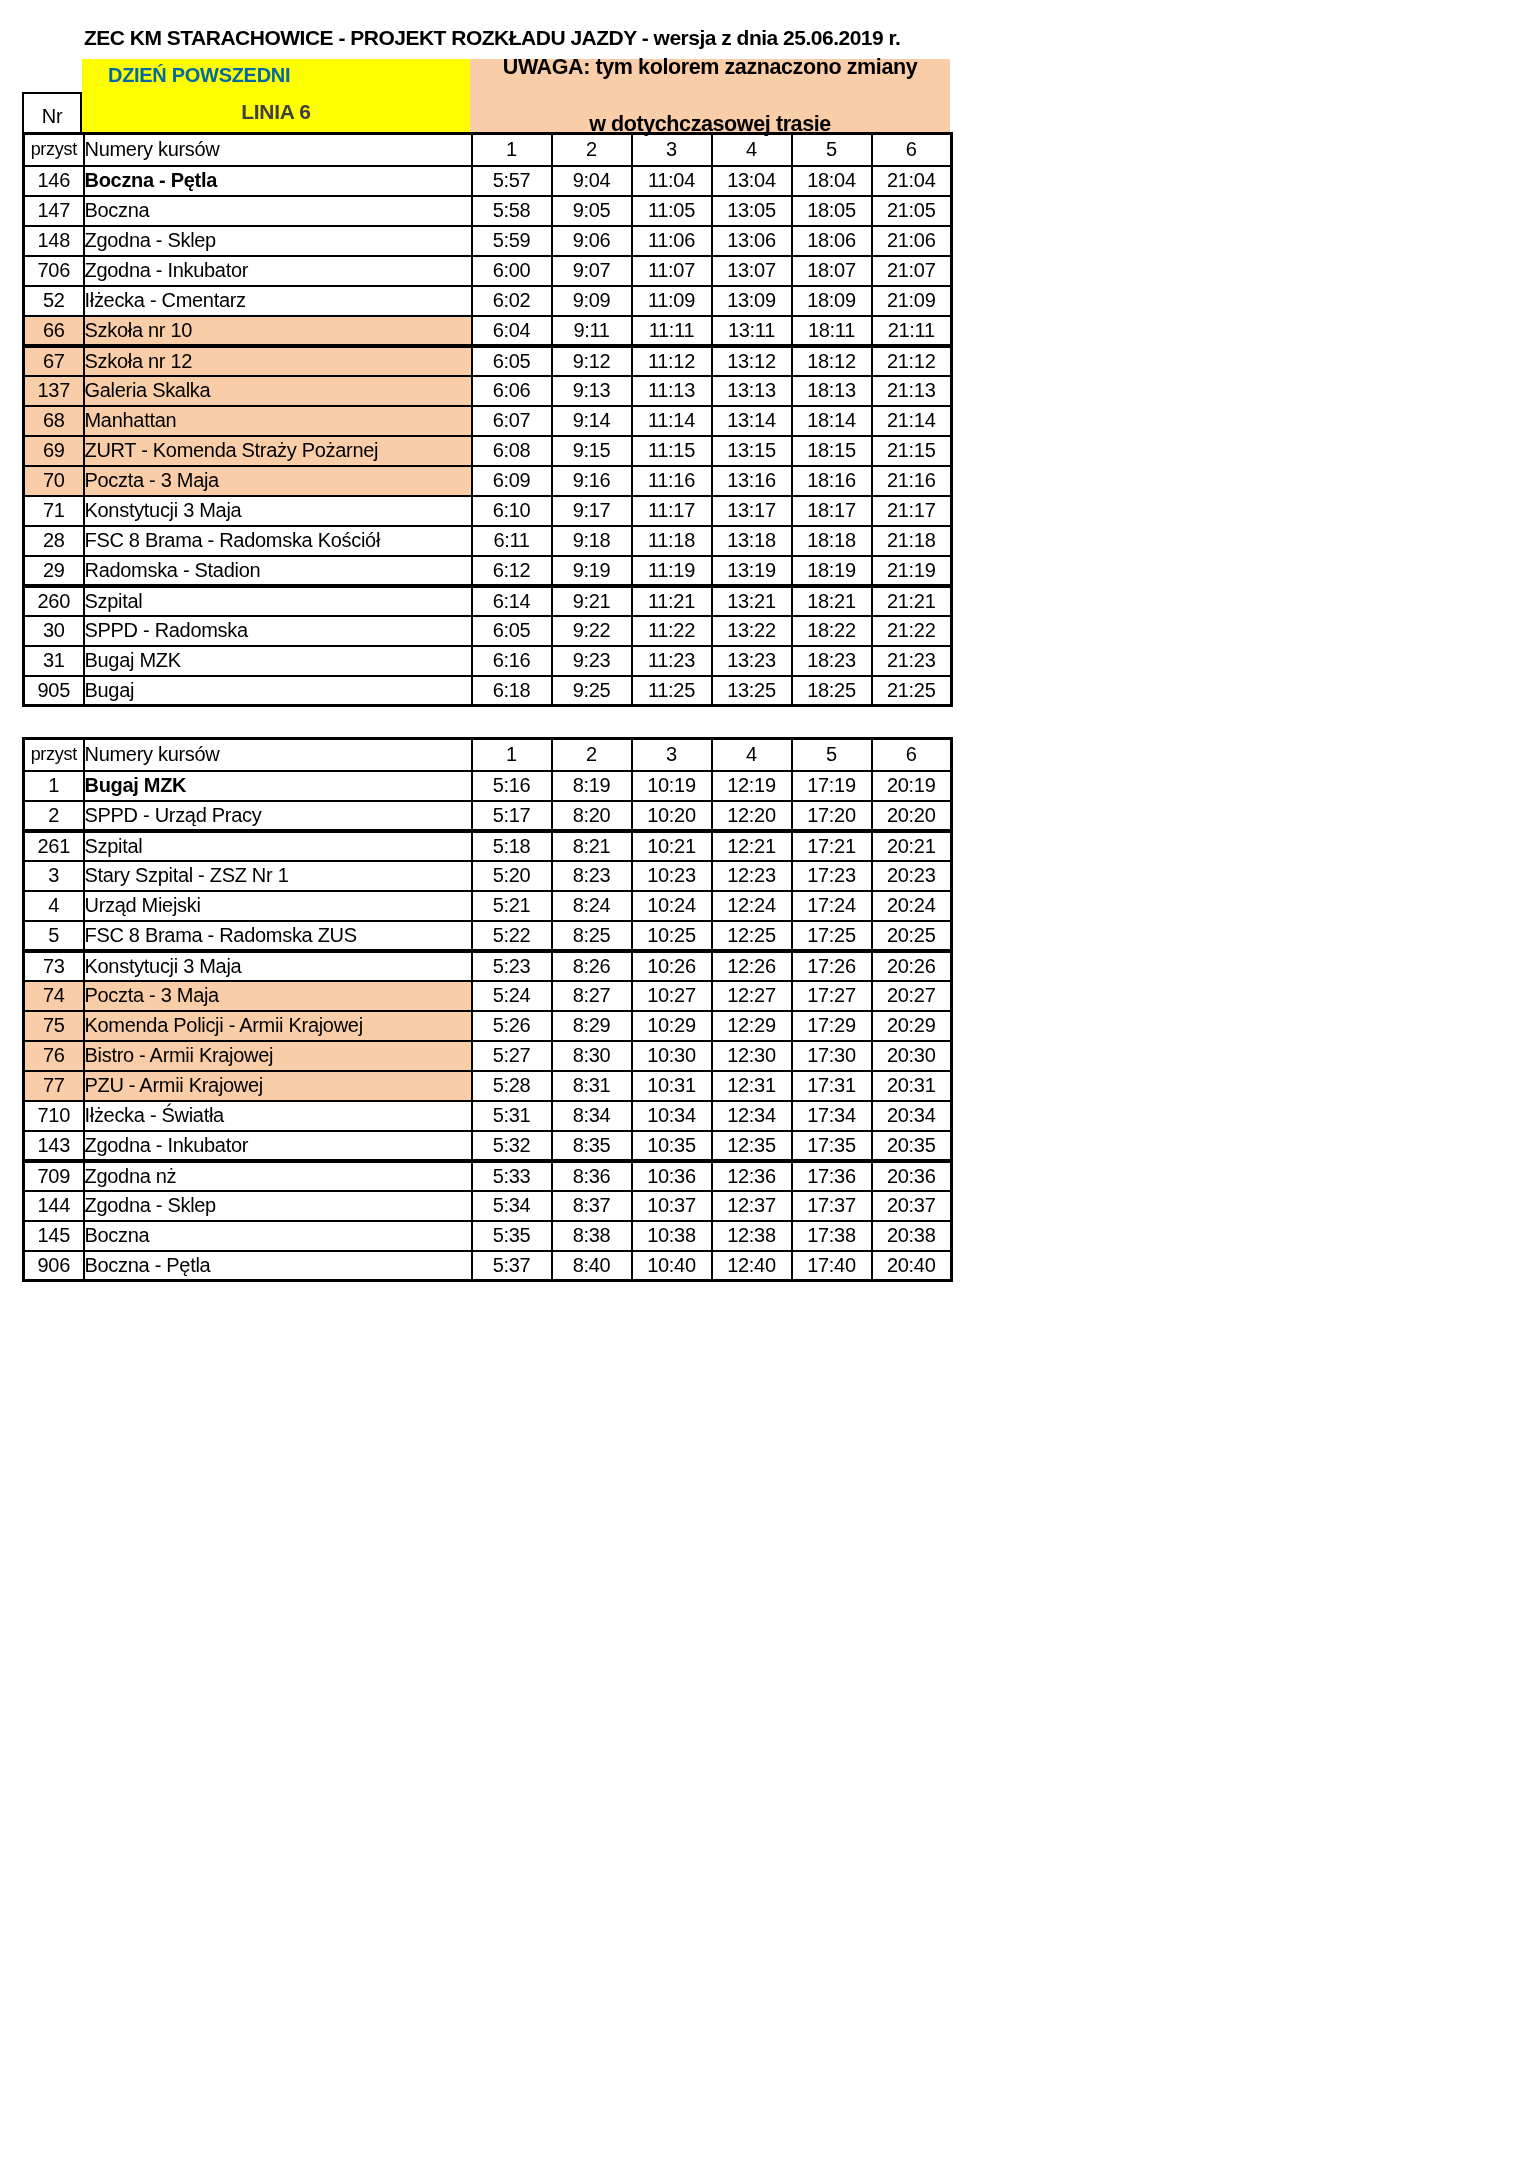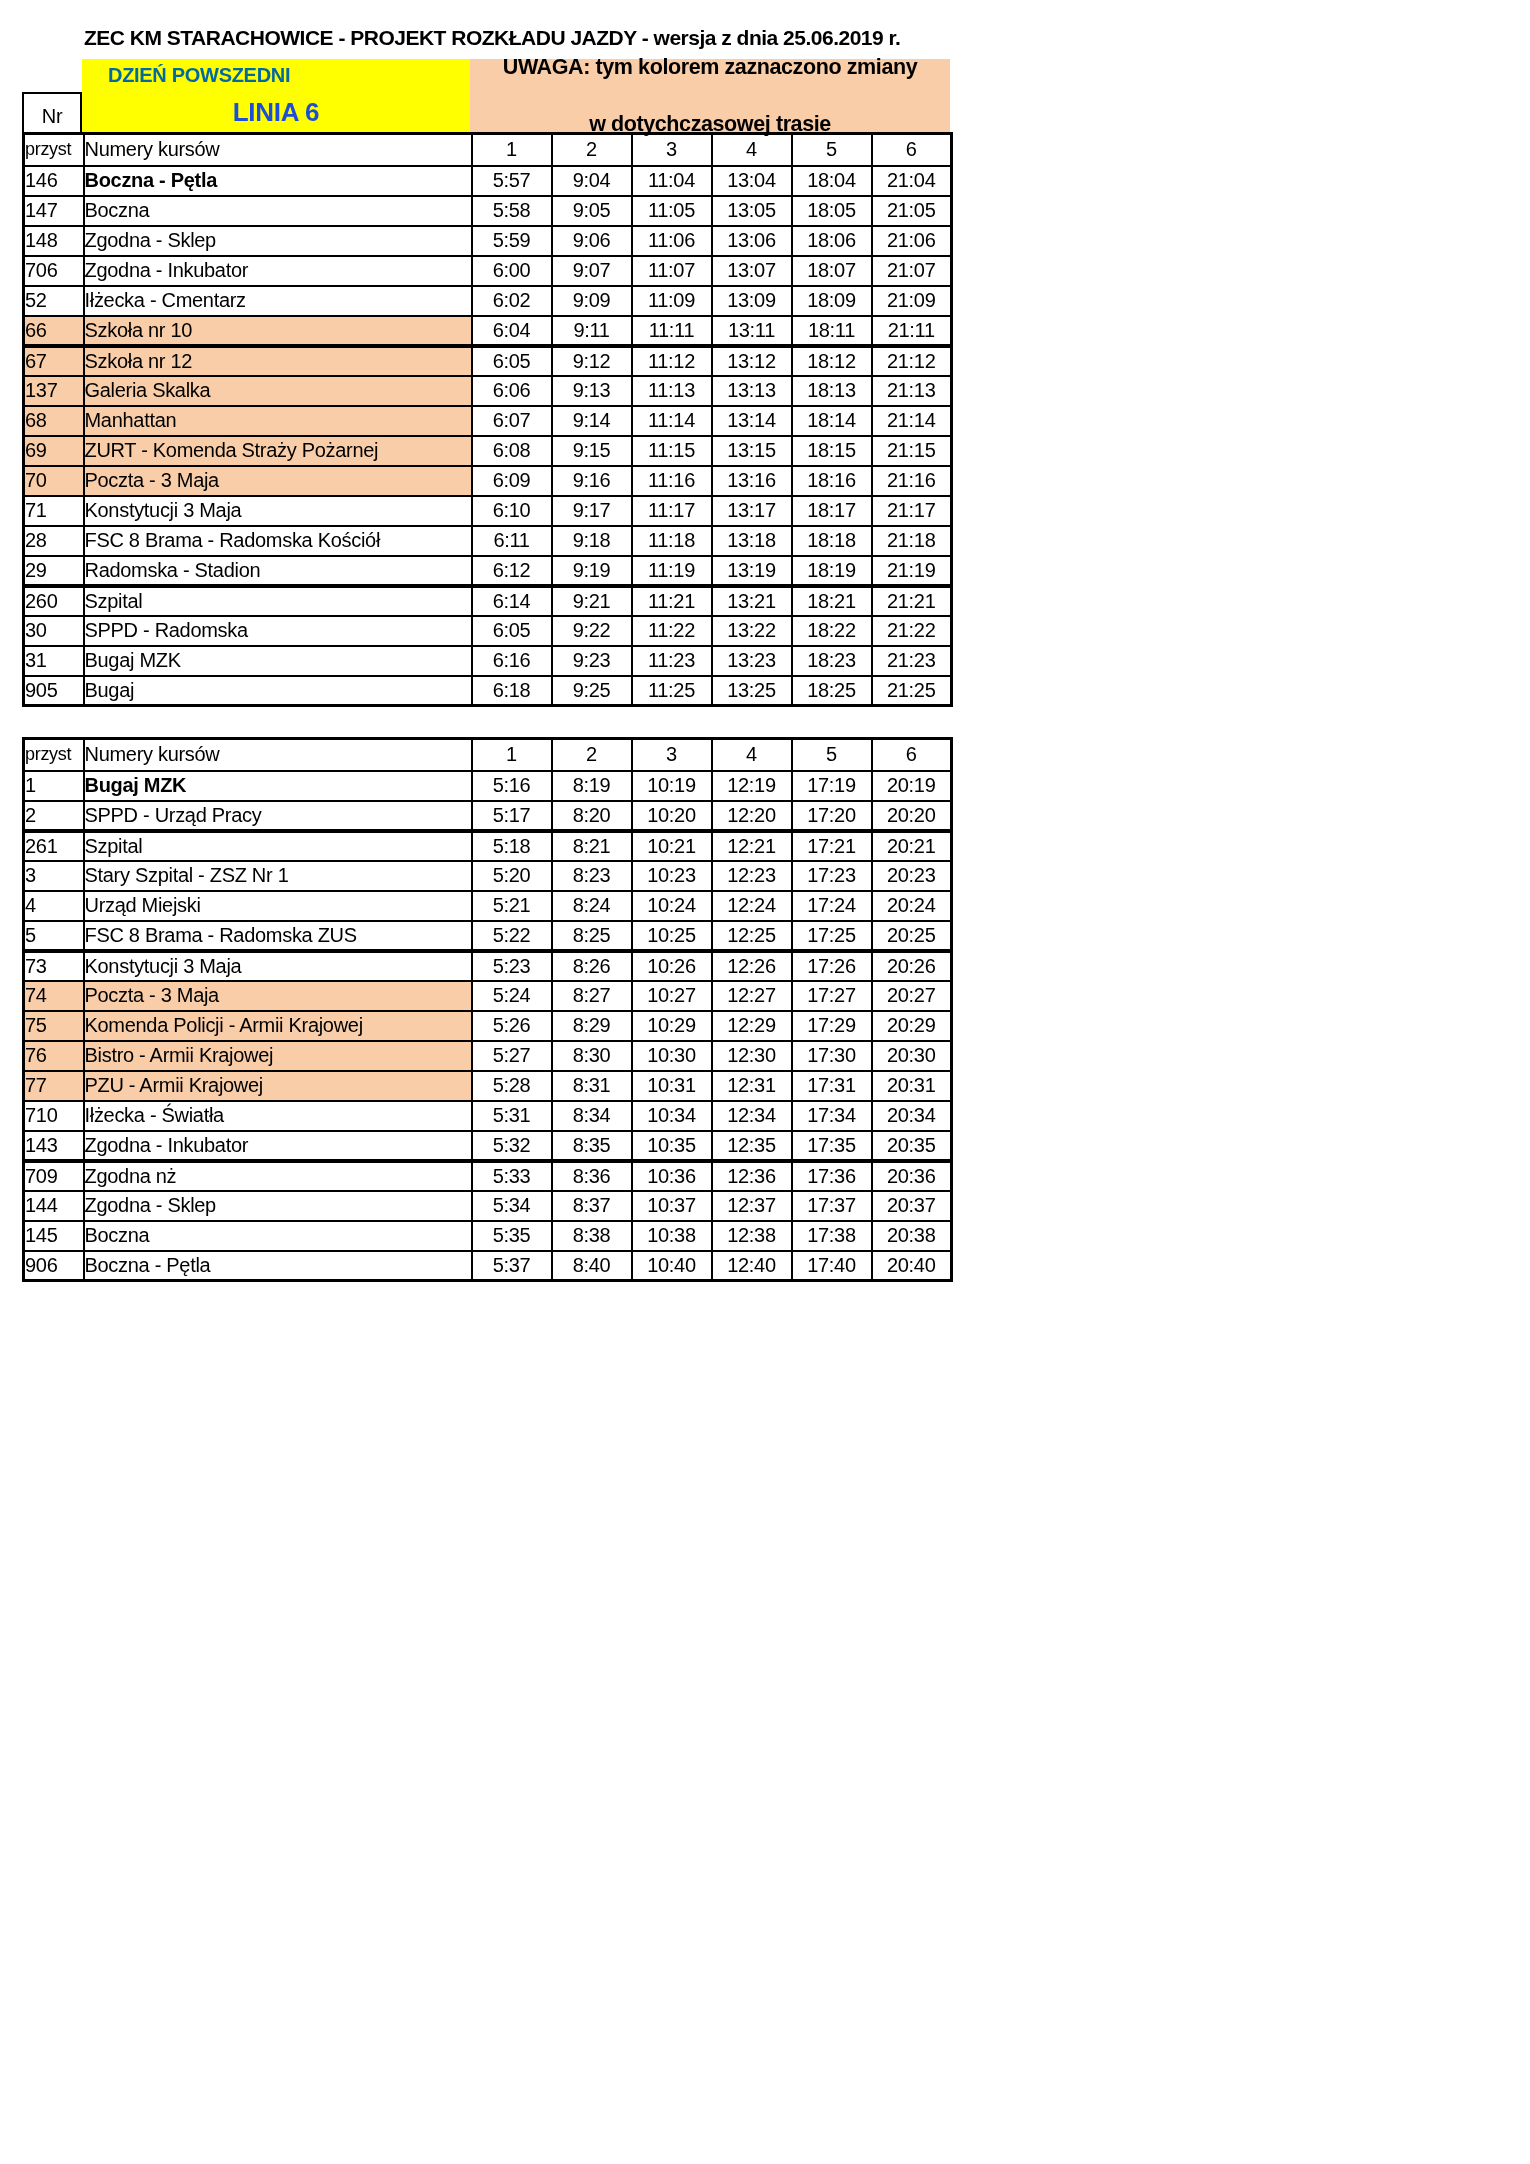--- a/index.html
+++ b/index.html
@@ -21,22 +21,22 @@
     display:grid; width:928px;
     grid-template-columns:60px 388px 480px;
     grid-template-rows:33px 40px;
   }
   .cell-day {
     grid-column:2; grid-row:1; background:#FFFF00; color:#0369a1;
     font-weight:bold; font-size:20px;
     display:flex; align-items:center; padding-left:26px;
   }
   .cell-line {
-    grid-column:2; grid-row:2; background:#FFFF00; color:#1d4ed8;
-    font-weight:bold; font-size:26px;
+    grid-column:2; grid-row:2; background:#FFFF00; color:#404040;
+    font-weight:bold; font-size:21px;
     display:flex; align-items:center; justify-content:center;
   }
   .cell-nr {
     grid-column:1; grid-row:2; background:#fff;
     border:2px solid #000; border-bottom:none;
     display:flex; align-items:flex-end; justify-content:center;
     font-size:20px; padding-bottom:4px; box-sizing:border-box;
   }
   .cell-notice {
     grid-column:3; grid-row:1 / 3; background:#F9CDA8;
@@ -51,21 +51,21 @@
     margin:0; background:#fff;
   }
   table.tt + .gap { height:30px; }
   .tt th, .tt td {
     border:2px solid #000; padding:0;
     font-size:20px; font-weight:normal;
     height:30px; overflow:hidden; white-space:nowrap;
     box-sizing:border-box; vertical-align:middle;
   }
   .tt thead th { height:32px; }
-  .c-nr   { text-align:left; font-size:19px; }
+  .c-nr   { text-align:center; font-size:19px; }
   .c-name { text-align:left; padding-left:6px; }
   .c-time { text-align:center; font-size:20.5px; }
   thead .c-nr { font-size:18px; }
   thead .c-name { font-size:20px; }
   tr.hl .c-nr, tr.hl .c-name { background:#F9CDA8; }
   tr.thick th, tr.thick td { border-bottom-width:4px; }
   td.b, .b { font-weight:bold; }
   .gap { height:30px; }
 </style>
 </head>

